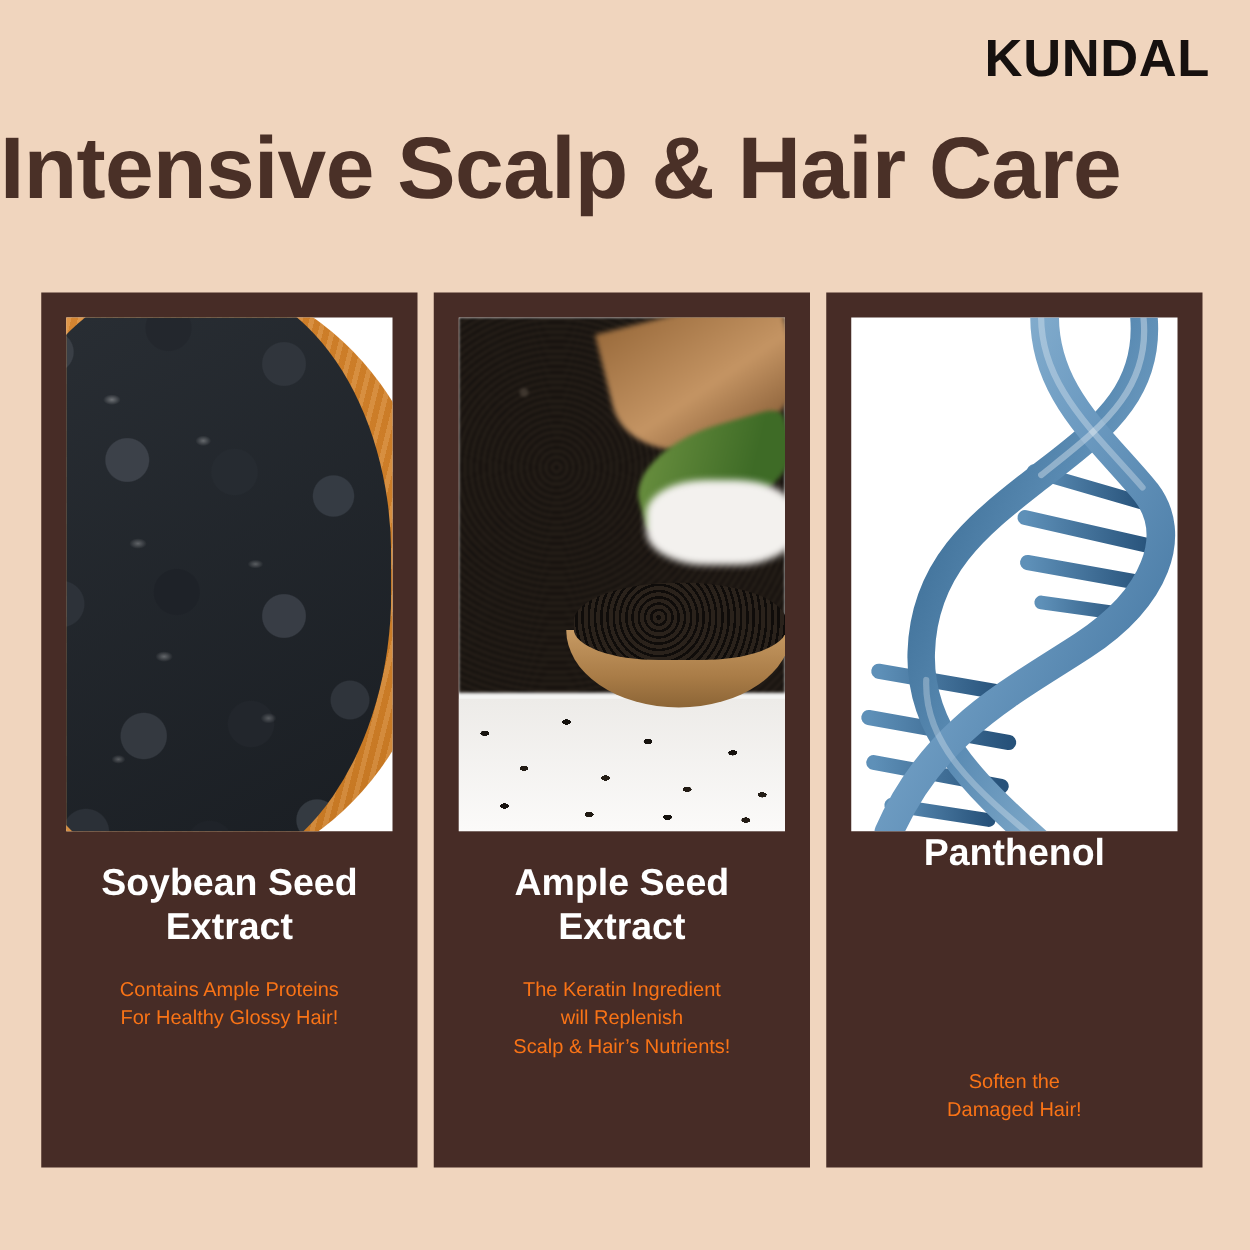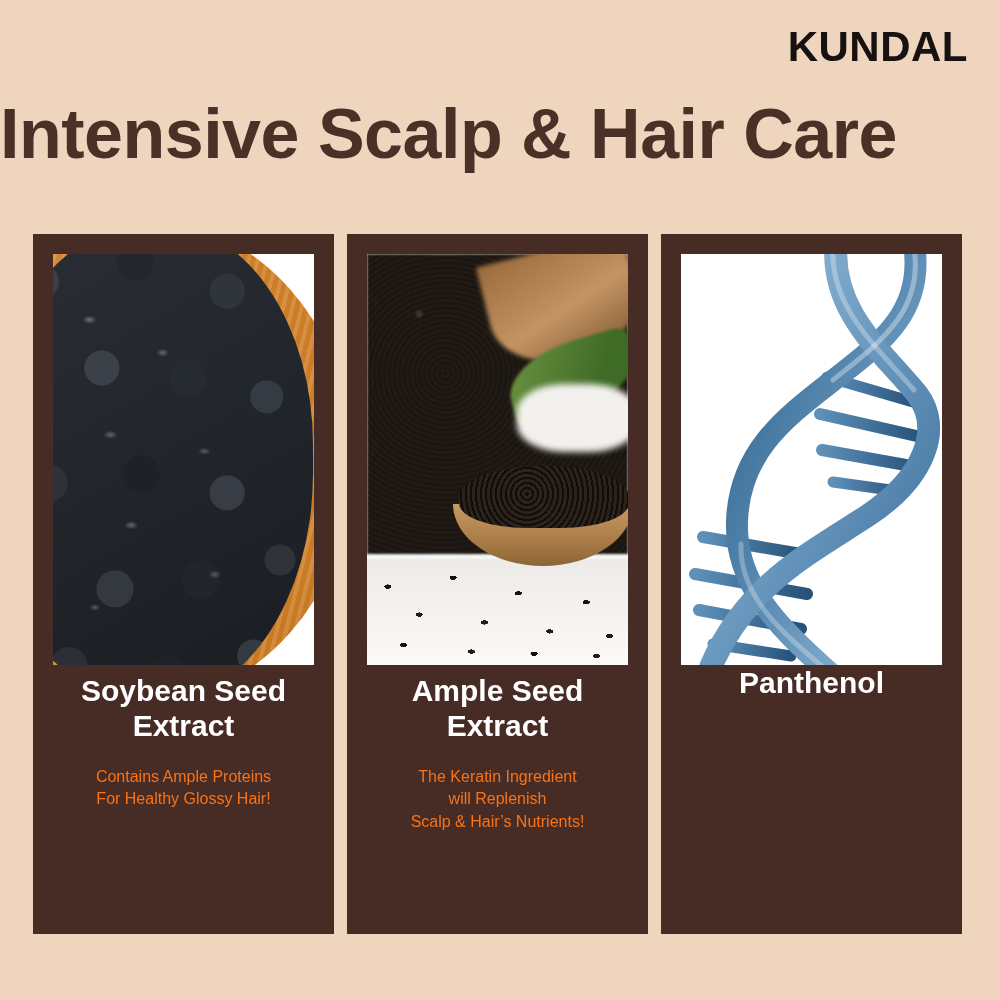--- a/index.html
+++ b/index.html
@@ -55,21 +55,21 @@
     background:#ffffff;
     flex:none;
   }
   .card-body {
     flex:1 1 auto;
     width:100%;
     display:flex;
     flex-direction:column;
     align-items:center;
     justify-content:flex-start;
-    padding-top:8px;
+    padding-top:24px;
   }
   .card-body.centered { justify-content:space-between; padding-top:0; padding-bottom:34px; }
   .card-title {
     font-size:30px;
     font-weight:bold;
     color:#FFFFFF;
     line-height:1.18;
     text-align:center;
     white-space:pre-line;
   }
@@ -287,16 +287,18 @@
 
         <path d="M155 -10 C 150 58, 200 96, 236 140 C 262 174, 244 224, 186 262 C 128 300, 66 330, 30 412" fill="none" stroke="url(#gFront)" stroke-width="23" stroke-linecap="round"></path>
 
         <path d="M233 -6 C 243 58, 197 90, 152 126" fill="none" stroke="rgba(255,255,255,0.35)" stroke-width="5" stroke-linecap="round"></path>
         <path d="M152 -6 C 149 54, 197 94, 233 136" fill="none" stroke="rgba(255,255,255,0.30)" stroke-width="5" stroke-linecap="round"></path>
         <path d="M60 290 C 58 342, 100 378, 148 418" fill="none" stroke="rgba(255,255,255,0.28)" stroke-width="5" stroke-linecap="round"></path>
       </svg>
     </div>
     <div class="card-body centered">
       <div class="card-title">Panthenol</div>
+      <div class="card-desc">Soften the
+Damaged Hair!</div>
     </div>
   </div>
 
 </div>
 
 </body></html>

